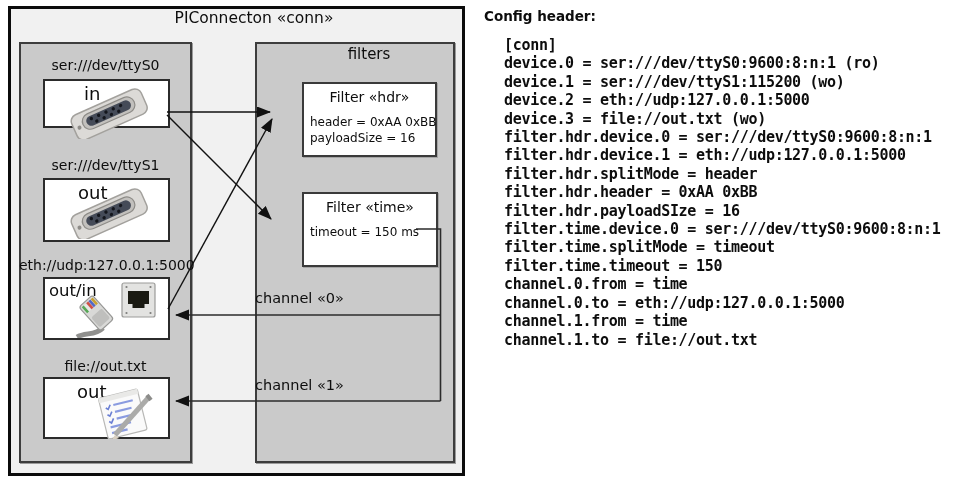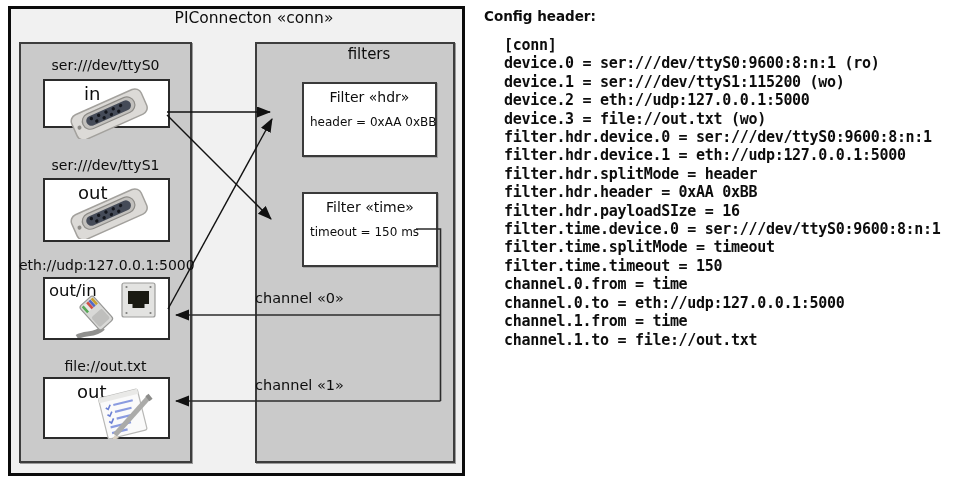--- a/index.html
+++ b/index.html
@@ -202,20 +202,21 @@
       <line x1="58" y1="10" x2="62" y2="15" stroke="#8c8c8a" stroke-width="4"></line>
       <polygon points="26,50 22,56 30,53" fill="#d8cfc0"></polygon>
       <polygon points="22,56 23.5,53.8 25,55.2" fill="#3c3c3a"></polygon>
     </svg>
   </div>
 
   <div class="abs filter-box" style="left:280px;top:82px;width:135px;height:75px">
     <div class="filter-title">Filter «hdr»</div>
     <div class="filter-props">
       <div>header = 0xAA 0xBB</div>
+      <div>payloadSize = 16</div>
     </div>
   </div>
 
   <div class="abs filter-box" style="left:280px;top:192px;width:136px;height:75px">
     <div class="filter-title">Filter «time»</div>
     <div class="filter-props">
       <div>timeout = 150 ms</div>
     </div>
   </div>
 

